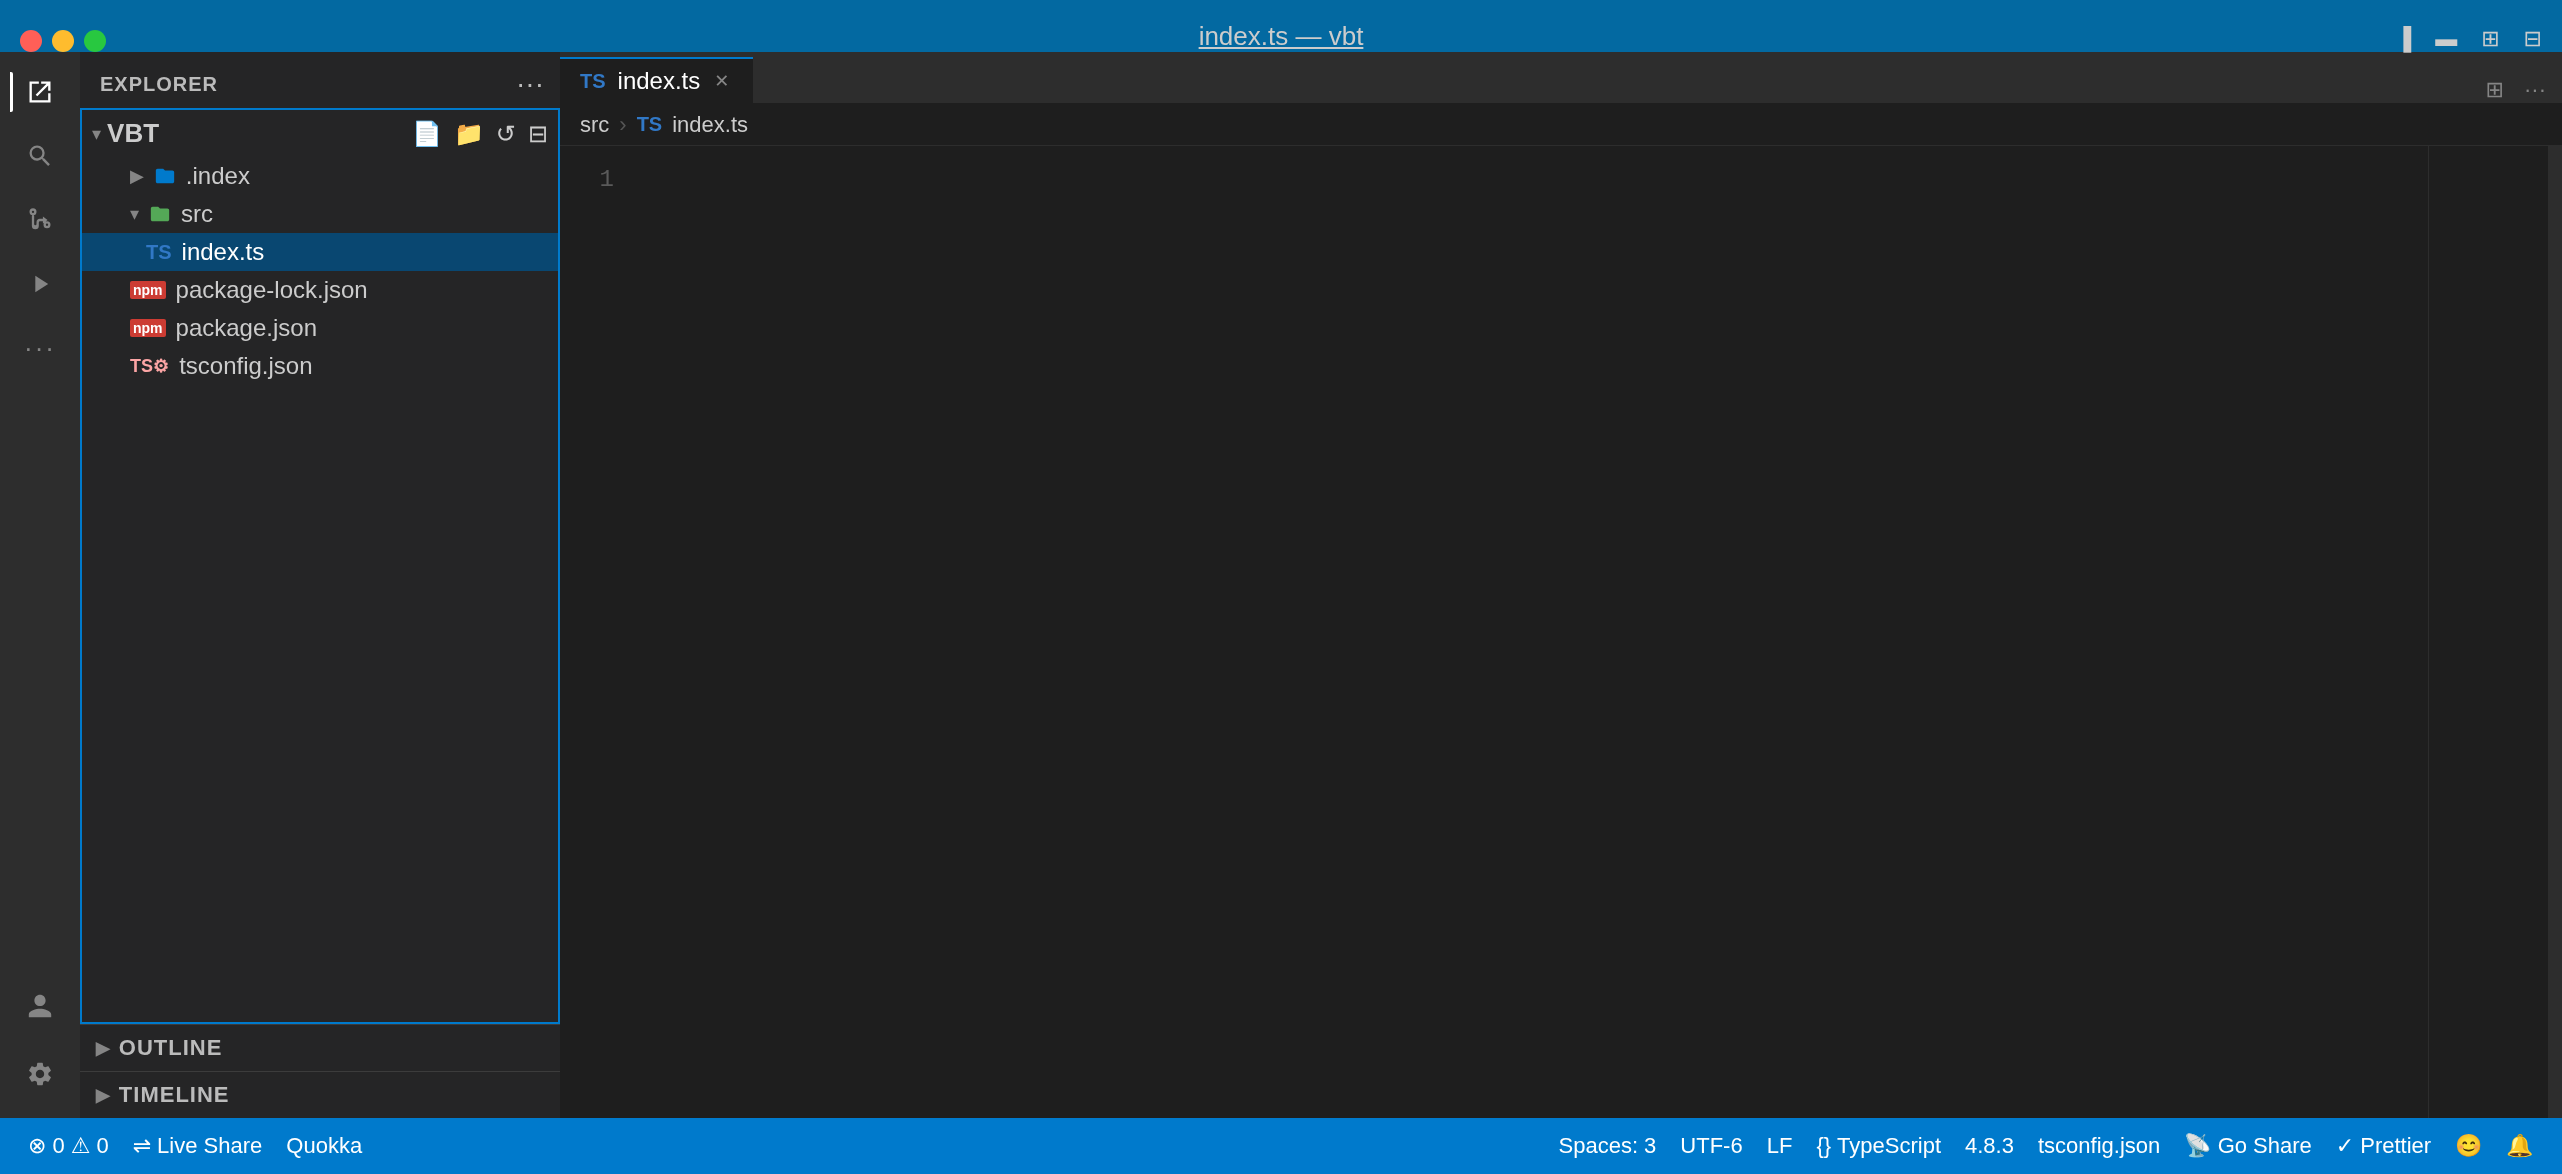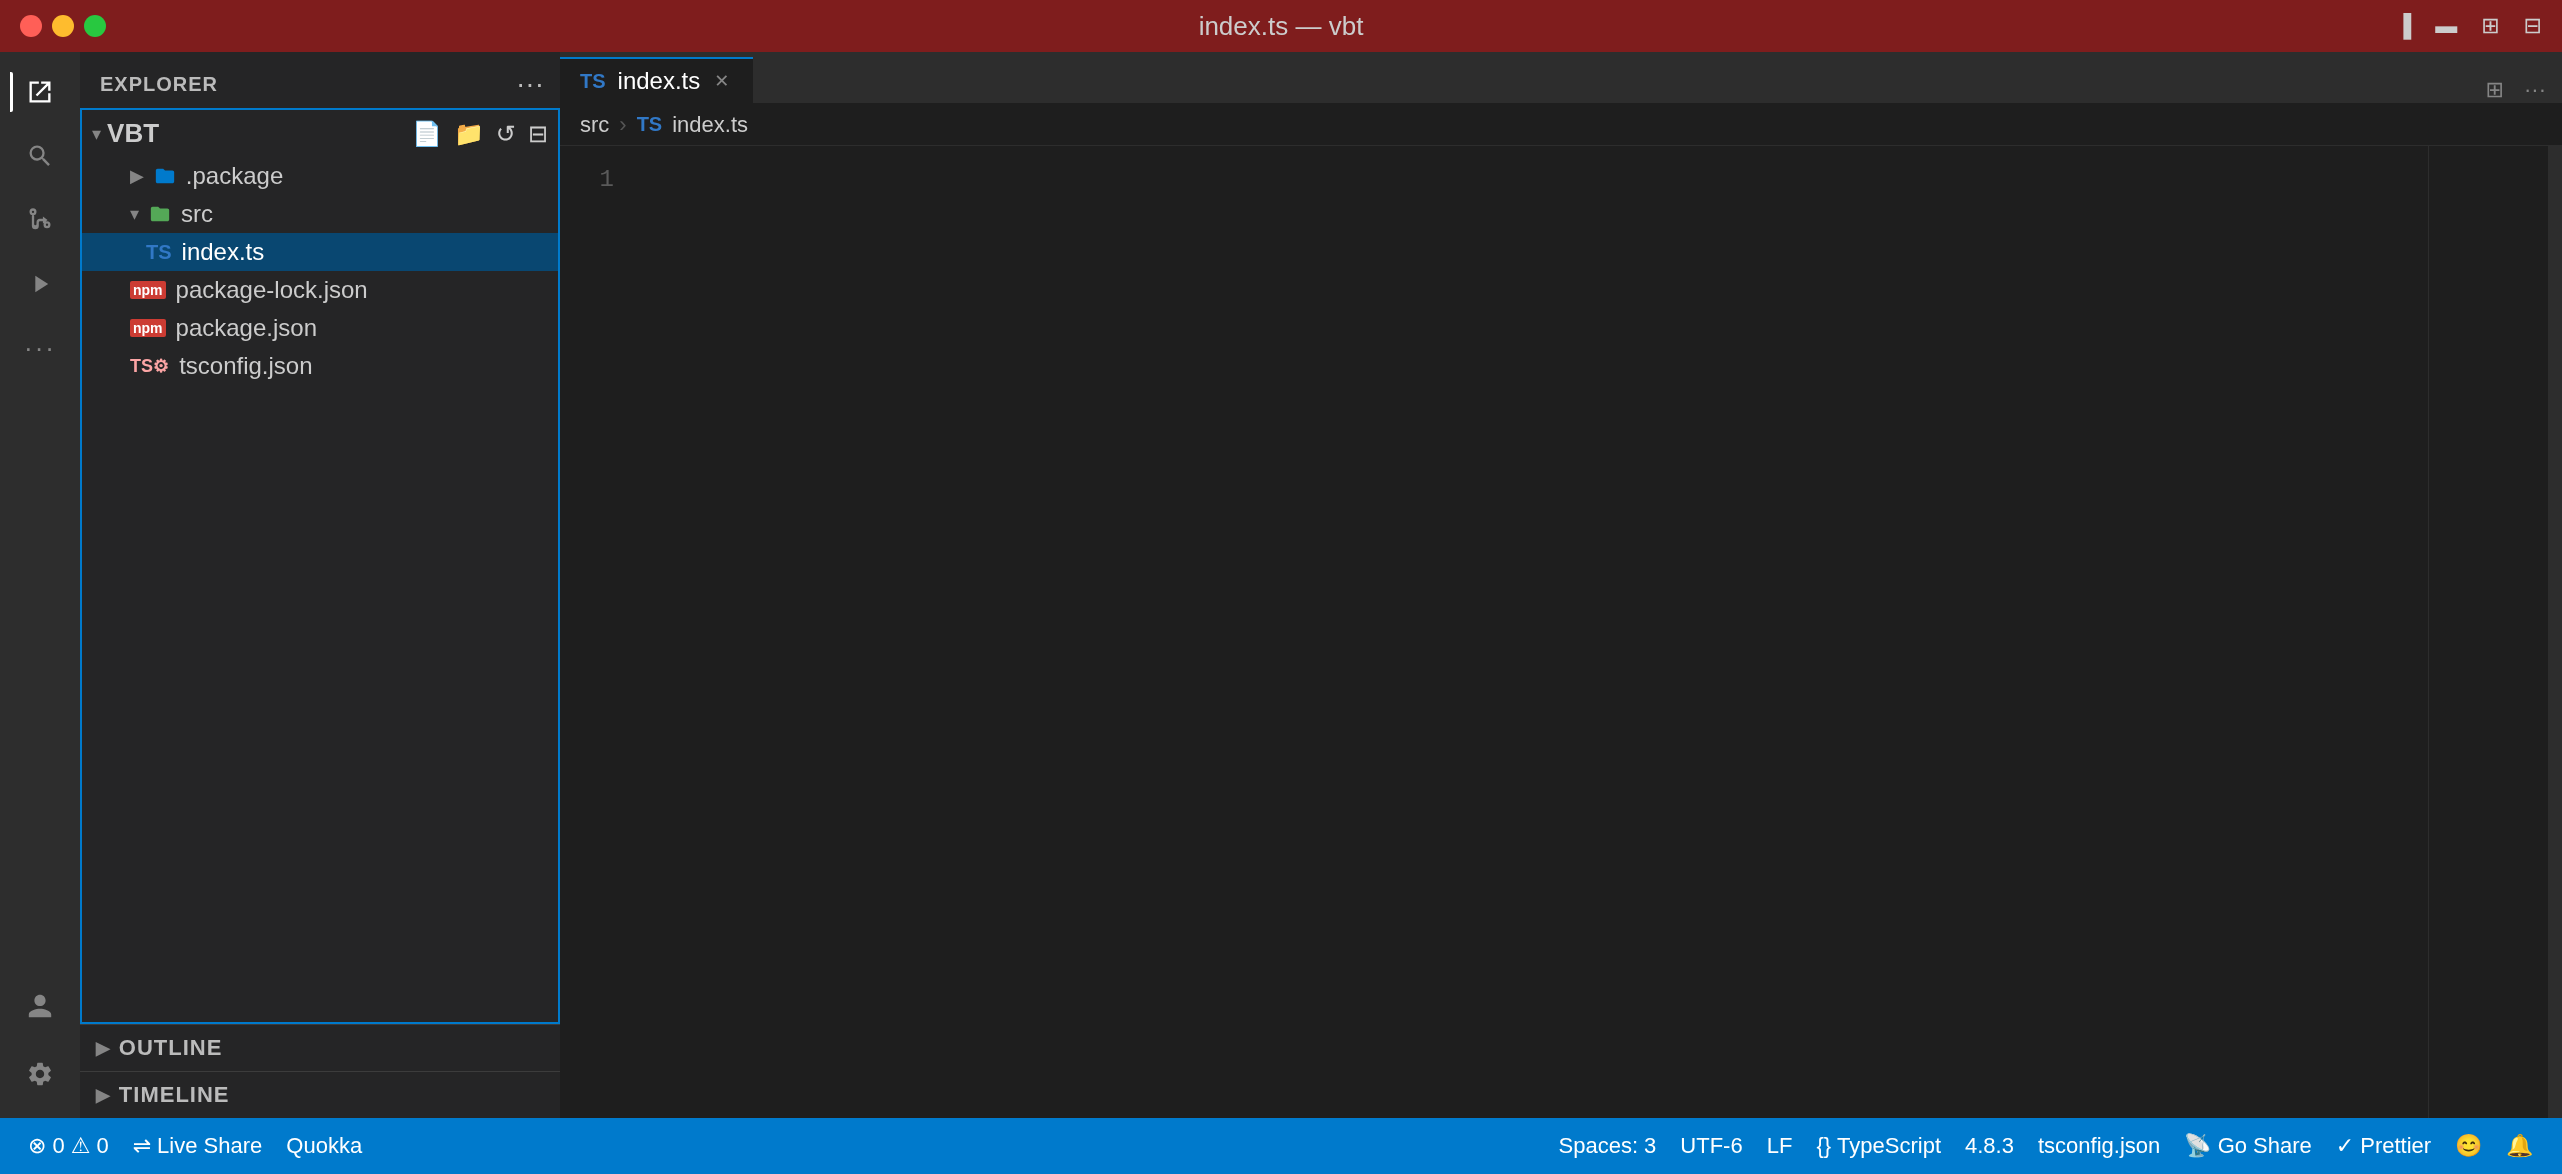--- a/index.html
+++ b/index.html
@@ -10,26 +10,27 @@
       font-family: -apple-system, 'Segoe UI', sans-serif;
       color: #cccccc;
       overflow: hidden;
       display: flex;
       flex-direction: column;
     }
 
     
     .titlebar {
       height: 52px;
-      background: #7f1d1d;
-      display: flex;
-      align-items: center;
+      background: #0369a1;
+      display: flex;
+      align-items: flex-end;
       justify-content: center;
       flex-shrink: 0;
       position: relative;
+      text-decoration: underline;
     }
     .titlebar-traffic {
       position: absolute;
       left: 20px;
       display: flex;
       gap: 10px;
     }
     .traffic-btn {
       width: 22px;
       height: 22px;
@@ -415,21 +416,21 @@
           <span title="Refresh" style="font-size:24px; color:#cccccc">↺</span>
           <span title="Collapse All" style="font-size:24px; color:#cccccc">⊟</span>
         </div>
       </div>
 
       <div class="tree-item tree-item-l2">
         <span class="chevron">▶</span>
         <svg width="22" height="22" viewBox="0 0 24 24" fill="#007acc">
             <path d="M10 4H4c-1.1 0-2 .9-2 2v12c0 1.1.9 2 2 2h16c1.1 0 2-.9 2-2V8c0-1.1-.9-2-2-2h-8l-2-2z"></path>
           </svg>
-        <span style="color:#cccccc">.package</span>
+        <span style="color:#cccccc">.index</span>
       </div>
 
       <div class="tree-item tree-item-l2">
         <span class="chevron chevron-down">▾</span>
         <svg width="22" height="22" viewBox="0 0 24 24" fill="#54a857">
             <path d="M10 4H4c-1.1 0-2 .9-2 2v12c0 1.1.9 2 2 2h16c1.1 0 2-.9 2-2V8c0-1.1-.9-2-2-2h-8l-2-2z"></path>
           </svg>
         <span style="color:#cccccc">src</span>
       </div>
 

